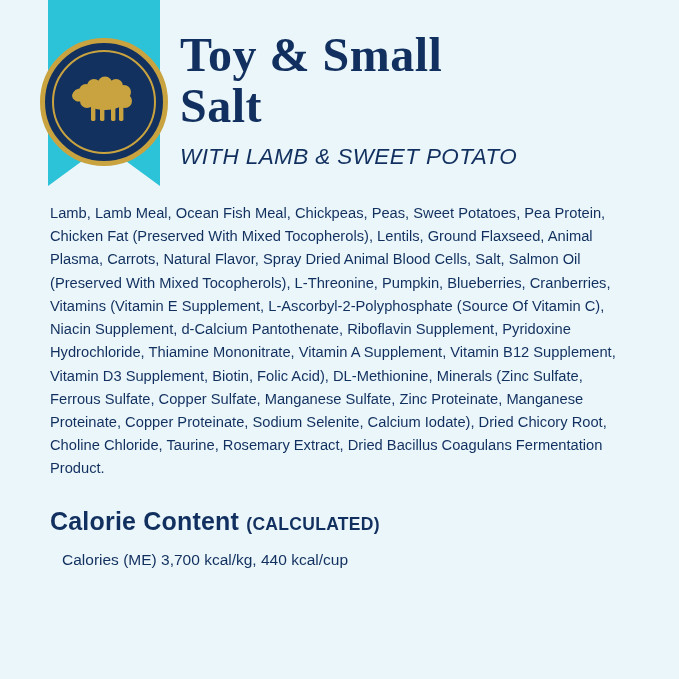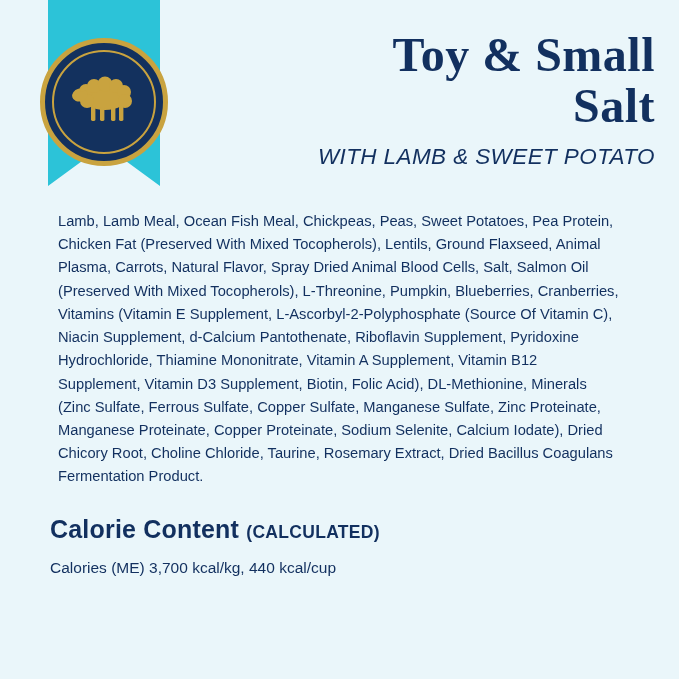--- a/index.html
+++ b/index.html
@@ -65,21 +65,21 @@
   .medallion svg {
     position: relative;
     z-index: 2;
   }
 
   .title-block {
     position: absolute;
     left: 180px;
     right: 24px;
     top: 30px;
-    text-align: right;
+    text-align: left;
   }
   .title-main {
     font-family: "Liberation Serif", serif;
     font-weight: bold;
     font-size: 48px;
     line-height: 1.06;
     color: #12305f;
     letter-spacing: 0.5px;
   }
   .title-sub {
@@ -110,31 +110,31 @@
     font-size: 17.5px;
     font-weight: bold;
     letter-spacing: 0.3px;
   }
 
   .ingredients-text {
     font-size: 14.7px;
     line-height: 1.58;
     color: #12305f;
     text-align: left;
-    margin: 8px;
+    margin: 0;
   }
 
   .calorie-section {
     margin-top: 26px;
   }
   .calorie-text {
     font-size: 15.5px;
     line-height: 1.5;
     color: #12305f;
-    margin: 0;
+    margin: 12px;
   }
 
   .ga-section {
     margin-top: 22px;
   }
 
   .ga-row {
     display: flex;
     align-items: baseline;
     font-size: 14.6px;

